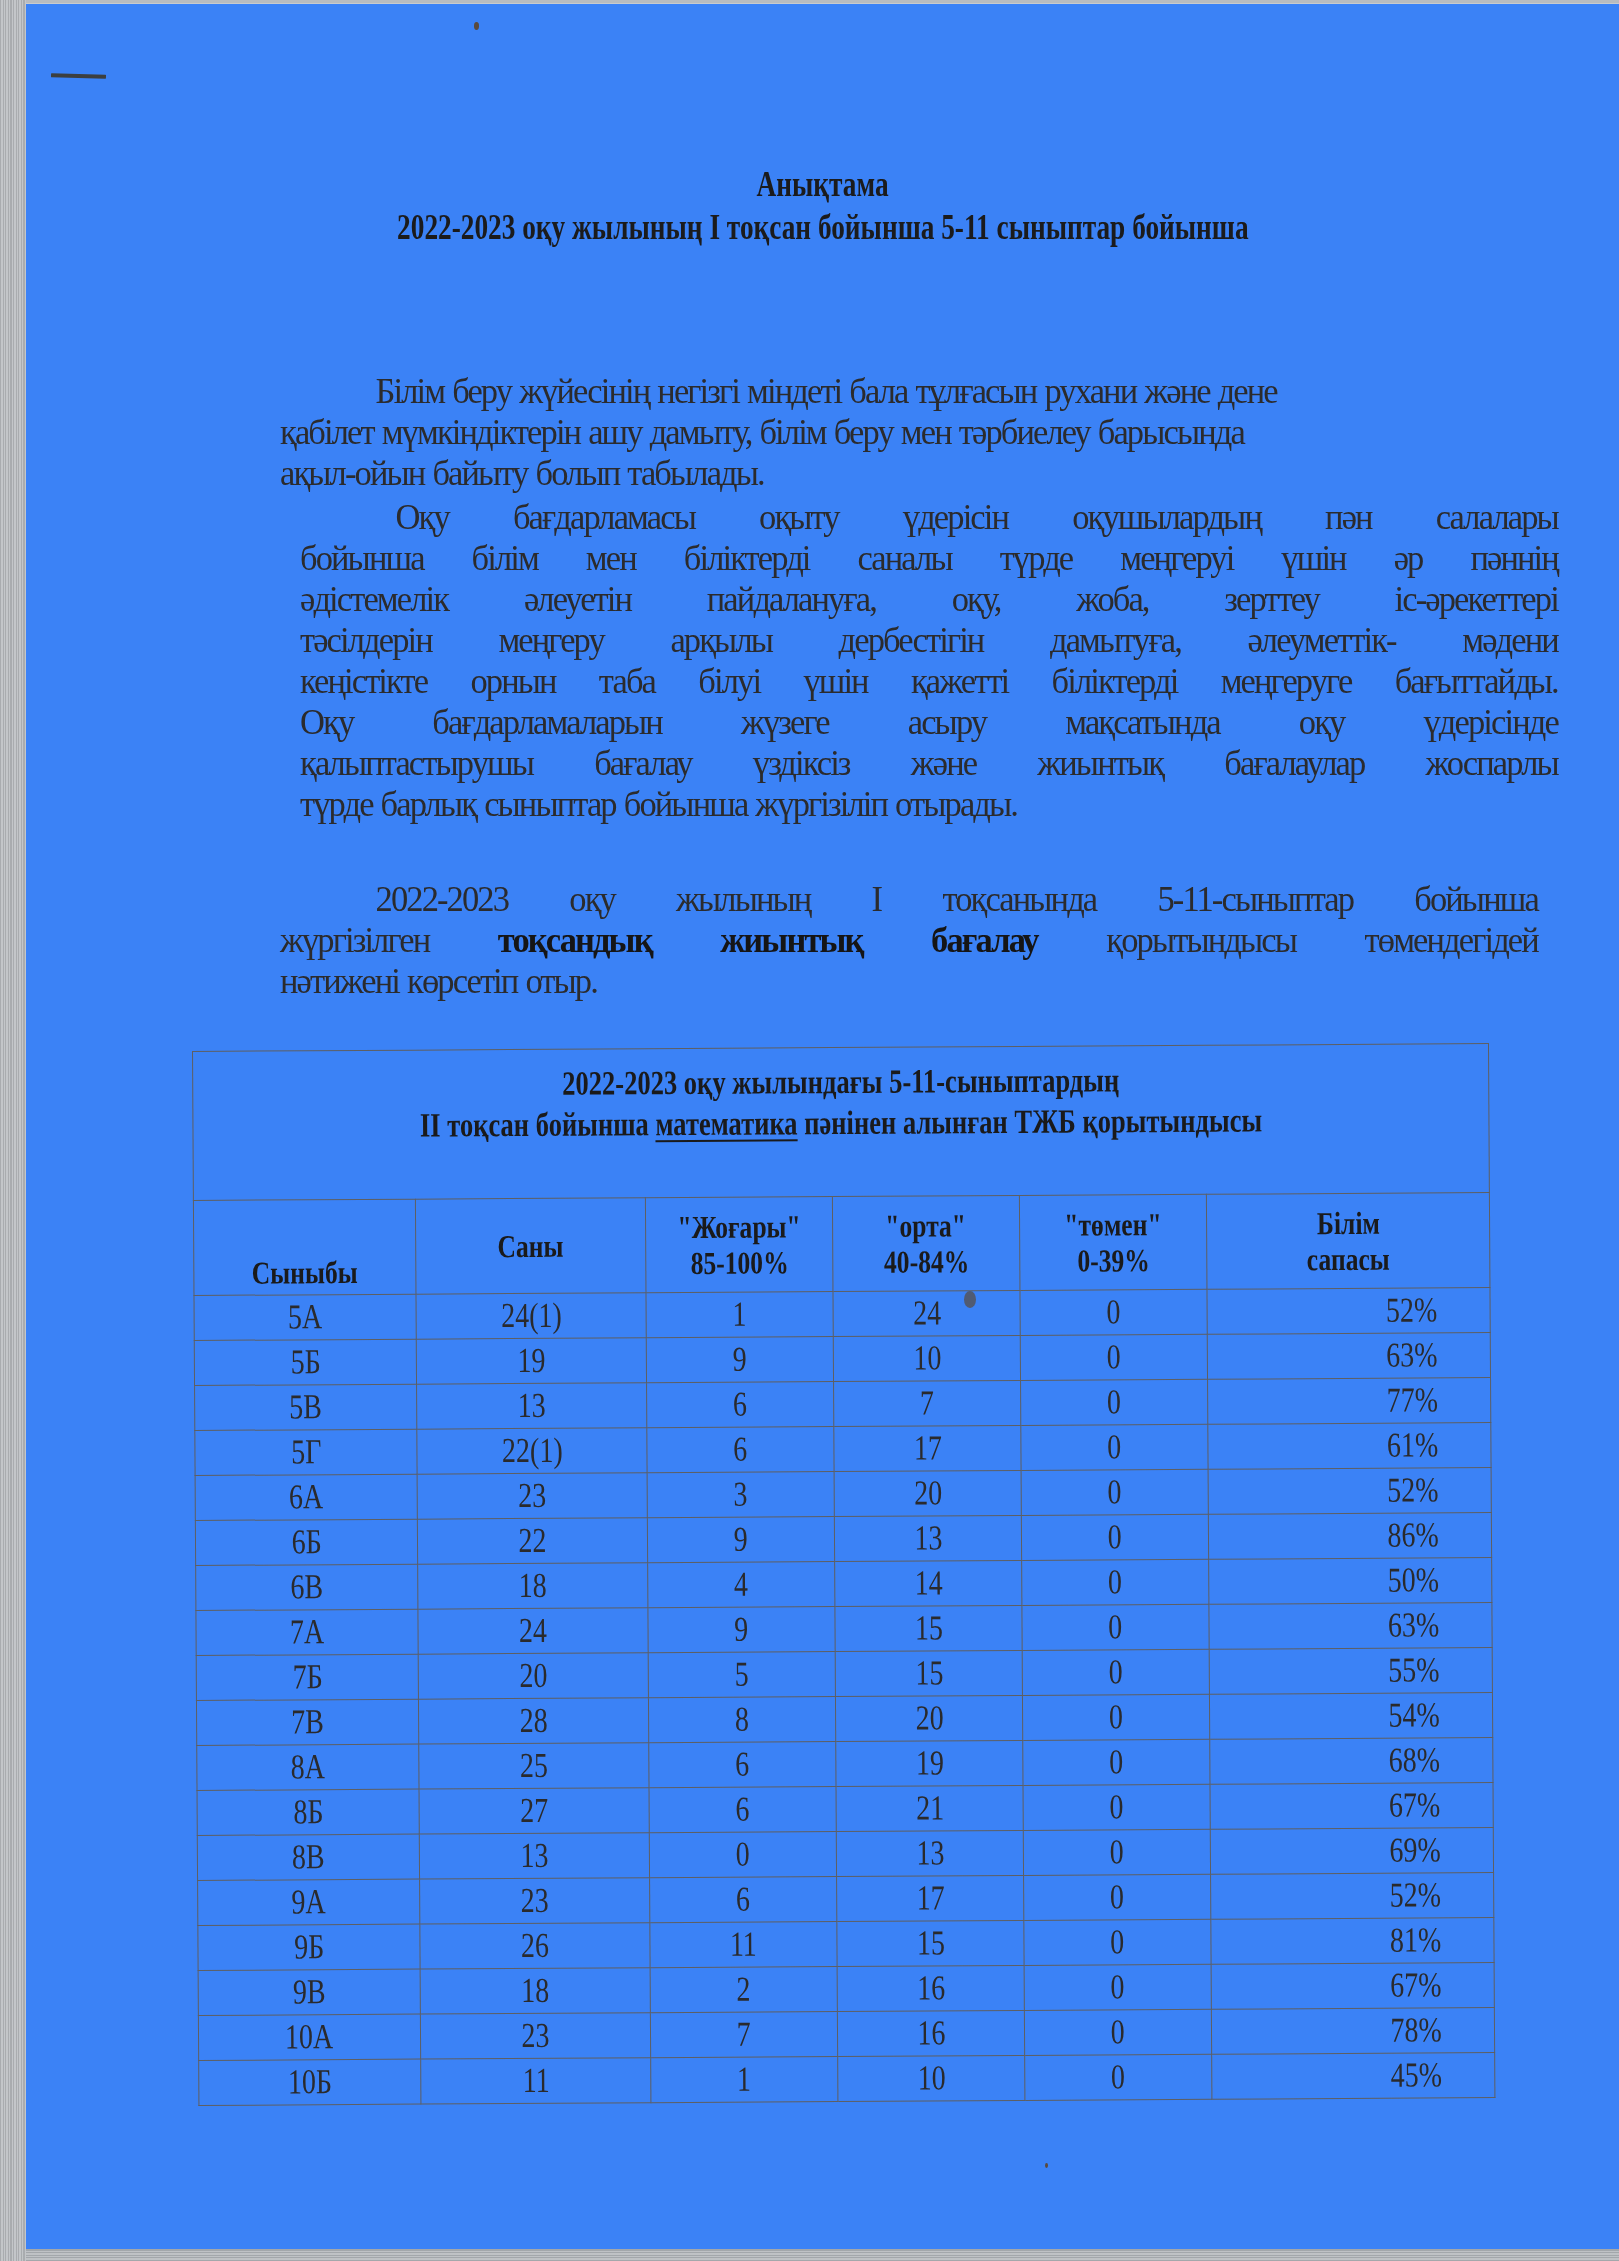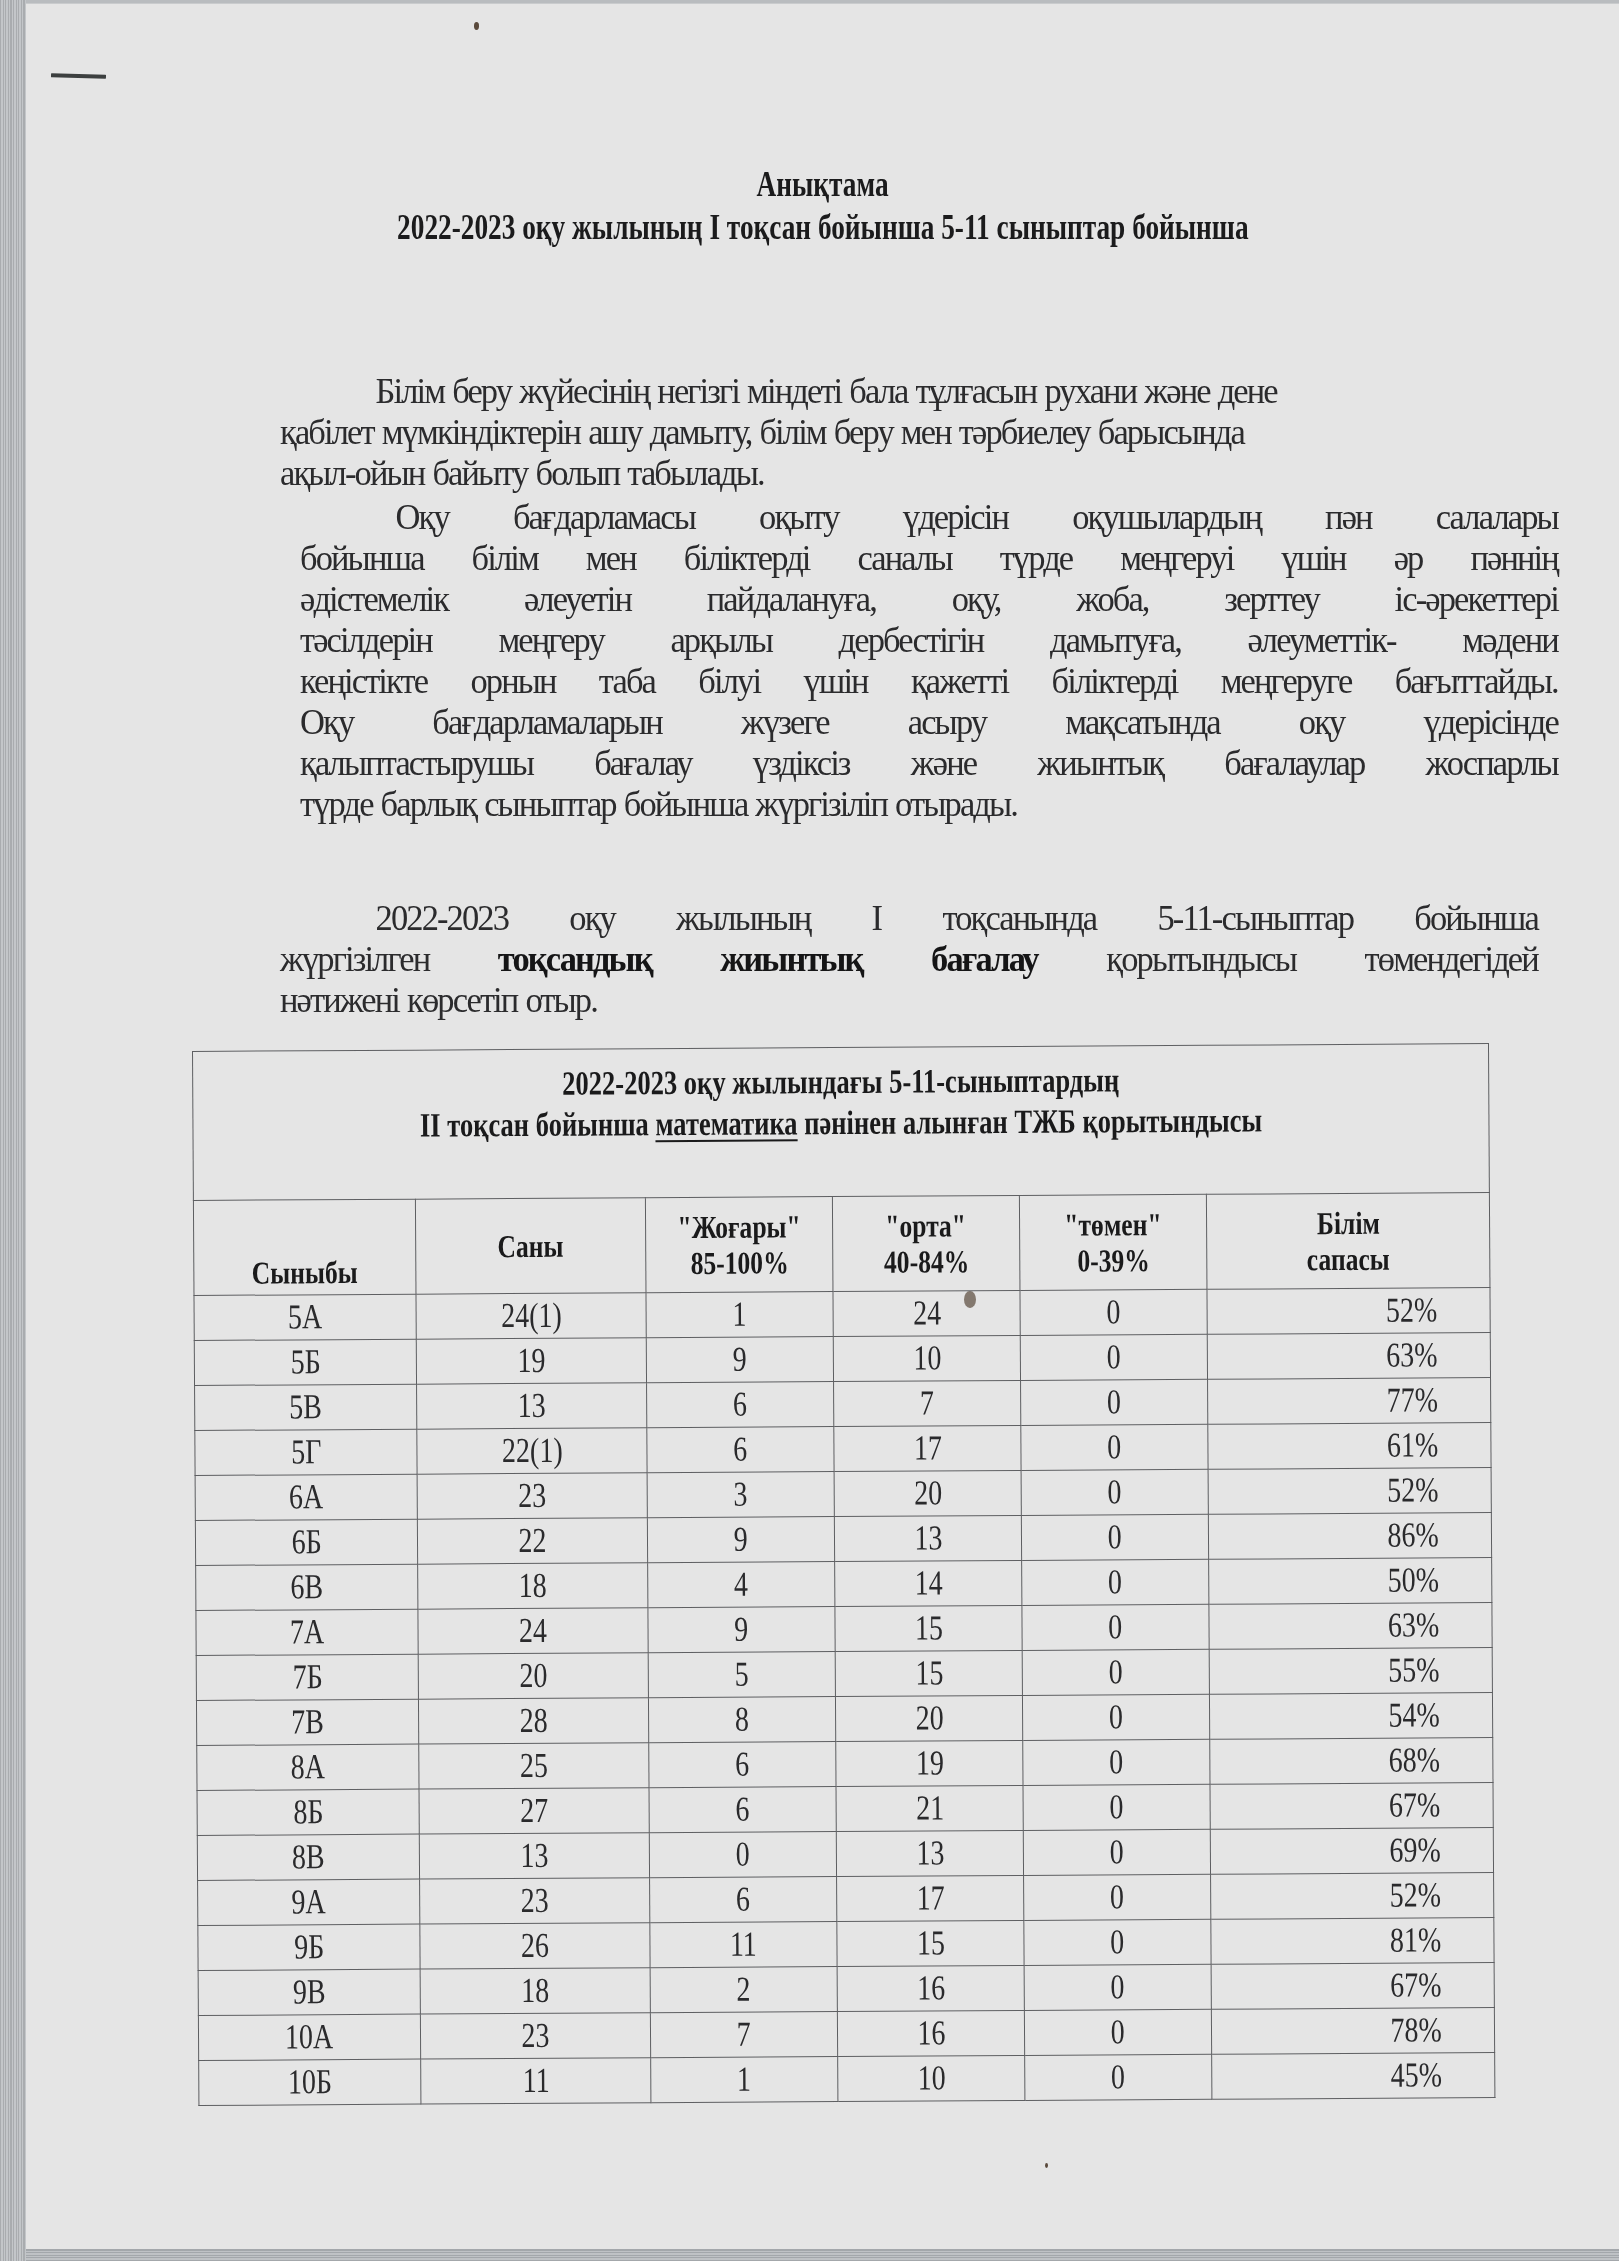--- a/index.html
+++ b/index.html
@@ -13,21 +13,21 @@
     .scan-left {
       position: absolute; left: 0; top: 0; width: 26px; height: 2261px;
       background: repeating-linear-gradient(90deg, #a9acaf 0 1.3px, #c3c6c9 1.3px 2.6px);
     }
     .scan-bottom {
       position: absolute; left: 26px; right: 0; bottom: 0; height: 11.6px;
       background: repeating-linear-gradient(0deg, #a3a7ab 0 1.3px, #bfc2c5 1.3px 2.6px);
     }
     .page {
       position: absolute; left: 26px; top: 2.6px; width: 1594px; height: 2247px;
-      background: #e5e5e5;
+      background: #3b82f6;
       overflow: hidden;
     }
     .page-top-edge {
       position: absolute; left: 0; top: 0; width: 100%; height: 1.9px; background: #c9cbcd;
     }
     .stray-mark {
       position: absolute; left: 24.5px; top: 71px; width: 55px; height: 3.9px;
       background: #3c3f3f; transform: rotate(1.5deg); border-radius: 0.6px;
     }
     .speck { position: absolute; border-radius: 50%; background: #5a4a3c; }
@@ -95,21 +95,21 @@
     <span class="jline" style="padding-left:97px;width:1180px;">Оқу бағдарламасы оқыту үдерісін оқушылардың пән салалары</span>
     <span class="jline">бойынша білім мен біліктерді саналы түрде меңгеруі үшін әр пәннің</span>
     <span class="jline">әдістемелік әлеуетін пайдалануға, оқу, жоба, зерттеу іс-әрекеттері</span>
     <span class="jline">тәсілдерін меңгеру арқылы дербестігін дамытуға, әлеуметтік- мәдени</span>
     <span class="jline">кеңістікте орнын таба білуі үшін қажетті біліктерді меңгеруге бағыттайды.</span>
     <span class="jline">Оқу бағдарламаларын жүзеге асыру мақсатында оқу үдерісінде</span>
     <span class="jline">қалыптастырушы бағалау үздіксіз және жиынтық бағалаулар жоспарлы</span>
     <span class="jline last">түрде барлық сыныптар бойынша жүргізіліп отырады.</span>
   </div>
 
-  <div class="para" style="top:895px;width:1277px;">
+  <div class="para" style="top:876px;width:1277px;">
     <span class="jline" style="padding-left:97px;width:1180px;">2022-2023 оқу жылының I тоқсанында 5-11-сыныптар бойынша</span>
     <span class="jline"><span>жүргізілген</span> <span class="bold">тоқсандық жиынтық бағалау</span> <span>қорытындысы төмендегідей</span></span>
     <span class="jline last">нәтижені көрсетіп отыр.</span>
   </div>
 
   <div class="table-wrap">
     <table>
       <colgroup>
         <col class="c1">
           <col class="c2">

